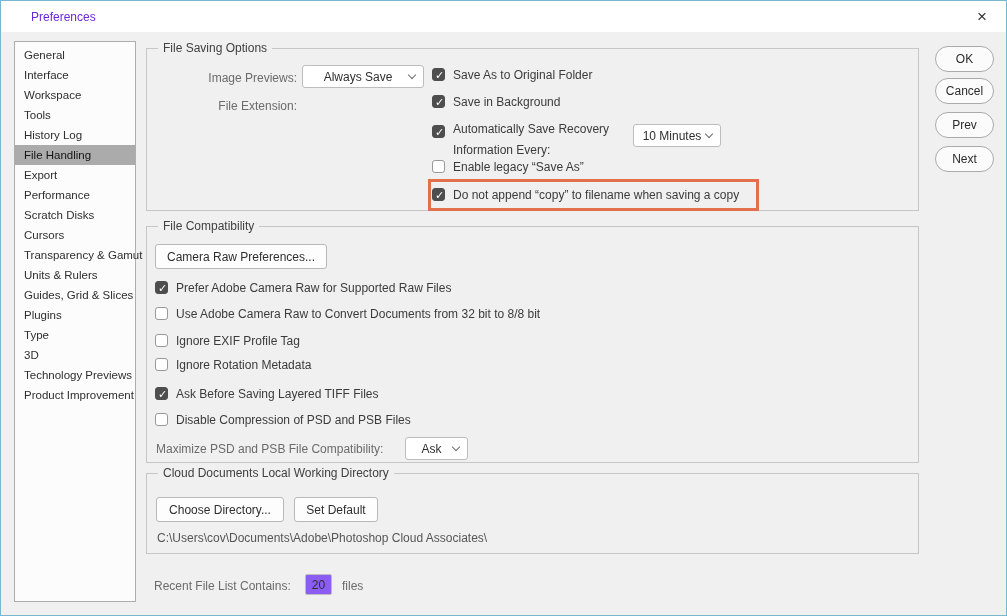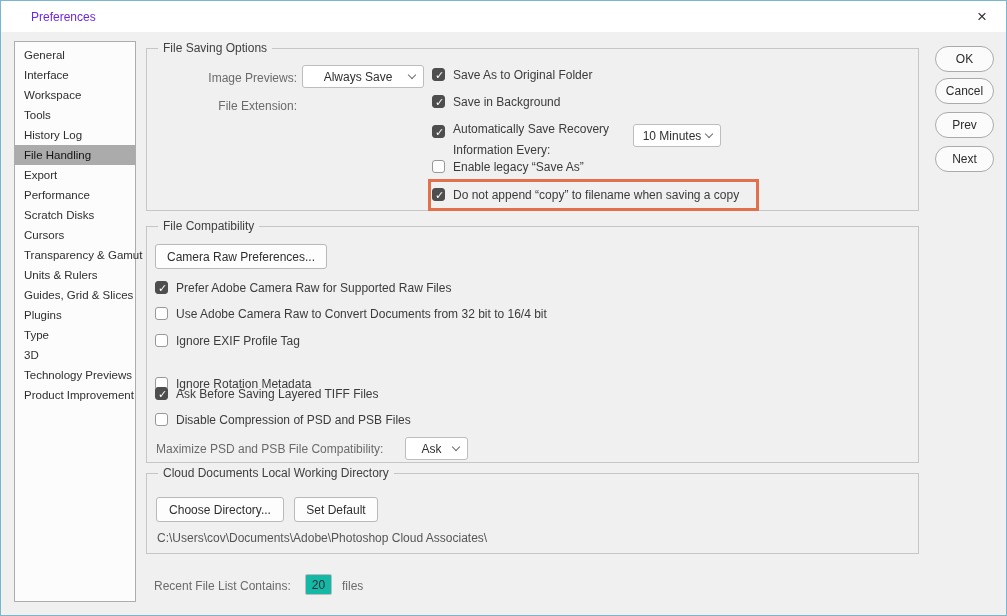--- a/index.html
+++ b/index.html
@@ -72,21 +72,21 @@
   }
   .pill {
     position:absolute; width:59px; height:26px; border-radius:13px;
     background:#fbfbfb; border:1px solid #aaaaaa; font-size:12px; color:#2c2c2c;
     display:flex; align-items:center; justify-content:center; cursor:default;
   }
   .path-text { position:absolute; font-size:12px; color:#565656; white-space:nowrap; }
 
   .num-input {
     position:absolute; width:27px; height:21px; border:1px solid #bdbdbd; border-radius:2px;
-    background:#14b8a6; text-align:center; font-size:12px; color:#2f2f2f;
+    background:#8b5cf6; text-align:center; font-size:12px; color:#2f2f2f;
     font-family:"Liberation Sans", sans-serif;
   }
 </style>
 </head>
 <body>
 
 <div class="window">
 
   <div class="titlebar">
     <span class="title-text">Preferences</span>
@@ -160,27 +160,27 @@
     <span class="group-title">File Compatibility</span>
 
     <div class="btn" style="left:8px; top:17px; width:172px; height:25px;">Camera Raw Preferences...</div>
 
     <div class="cb-row" style="left:8px; top:54px;">
       <span class="cb checked"></span>
       <span class="cb-label">Prefer Adobe Camera Raw for Supported Raw Files</span>
     </div>
     <div class="cb-row" style="left:8px; top:80px;">
       <span class="cb"></span>
-      <span class="cb-label">Use Adobe Camera Raw to Convert Documents from 32 bit to 16/4 bit</span>
+      <span class="cb-label">Use Adobe Camera Raw to Convert Documents from 32 bit to 8/8 bit</span>
     </div>
     <div class="cb-row" style="left:8px; top:107px;">
       <span class="cb"></span>
       <span class="cb-label">Ignore EXIF Profile Tag</span>
     </div>
-    <div class="cb-row" style="left:8px; top:150px;">
+    <div class="cb-row" style="left:8px; top:131px;">
       <span class="cb"></span>
       <span class="cb-label">Ignore Rotation Metadata</span>
     </div>
     <div class="cb-row" style="left:8px; top:160px;">
       <span class="cb checked"></span>
       <span class="cb-label">Ask Before Saving Layered TIFF Files</span>
     </div>
     <div class="cb-row" style="left:8px; top:186px;">
       <span class="cb"></span>
       <span class="cb-label">Disable Compression of PSD and PSB Files</span>

